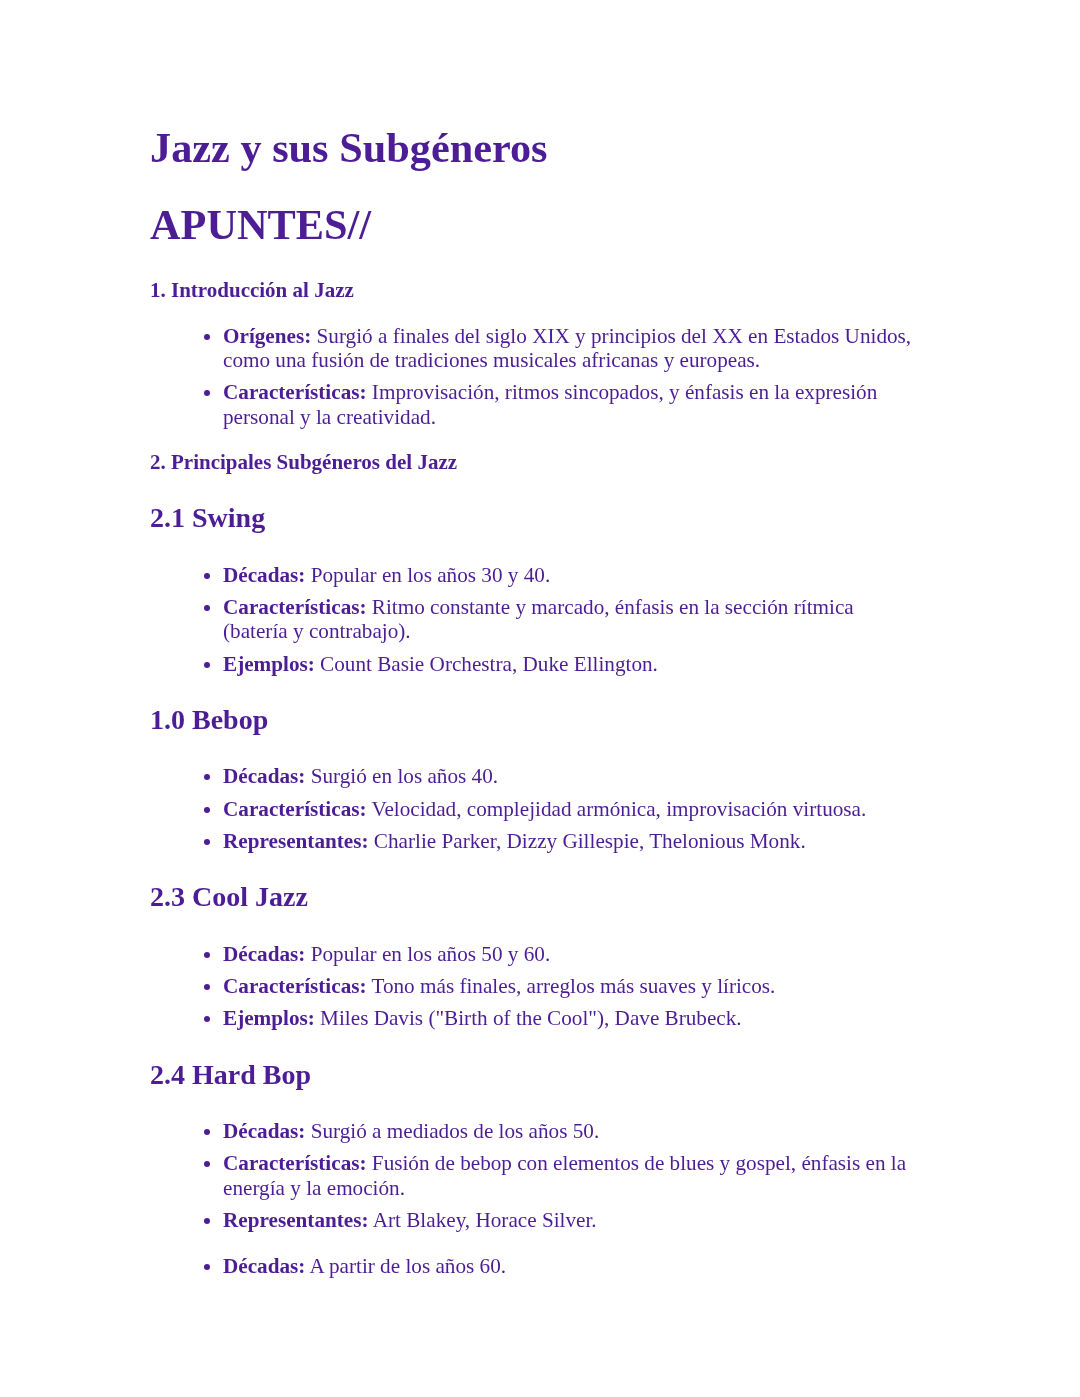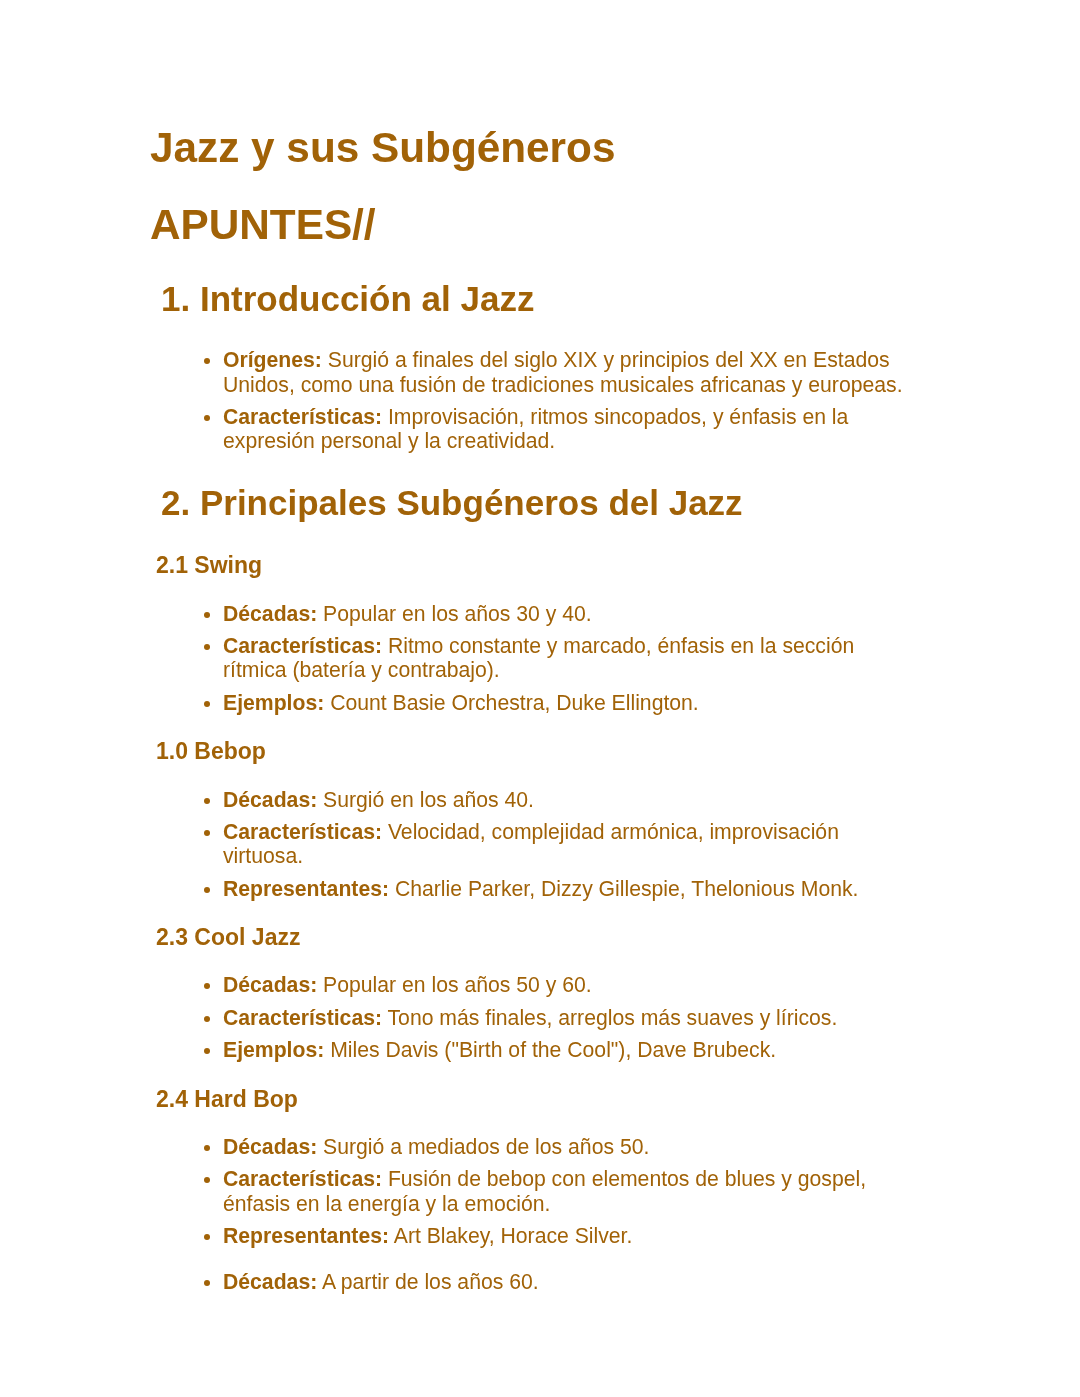--- a/index.html
+++ b/index.html
@@ -6,41 +6,41 @@
     margin: 0;
     padding: 0;
     background: #ffffff;
   }
   .page {
     width: 1080px;
     min-height: 1397px;
     box-sizing: border-box;
     padding: 96px 150px 60px 150px;
     background: #ffffff;
-    color: #a16207;
-    font-family: Liberation Sans, sans-serif;
+    color: #4c1d95;
+    font-family: Liberation Serif, serif;
     font-size: 21.2px;
     line-height: 1.15;
   }
   h1 {
     font-size: 42.3px;
     font-weight: bold;
     margin: 0.67em 0;
     line-height: 1.15;
   }
   h2 {
-    font-size: 35px;
+    font-size: 21px;
     font-weight: bold;
-    margin: 0.83em 11px;
+    margin: 0.83em 0;
     line-height: 1.15;
   }
   h3 {
-    font-size: 23px;
+    font-size: 28px;
     font-weight: bold;
-    margin: 1em 6px;
+    margin: 1em 0;
     line-height: 1.15;
   }
   ul {
     margin: 1em 0;
     padding-left: 65px;
     list-style-type: disc;
   }
   li {
     margin: 8px;
     padding: 0;

